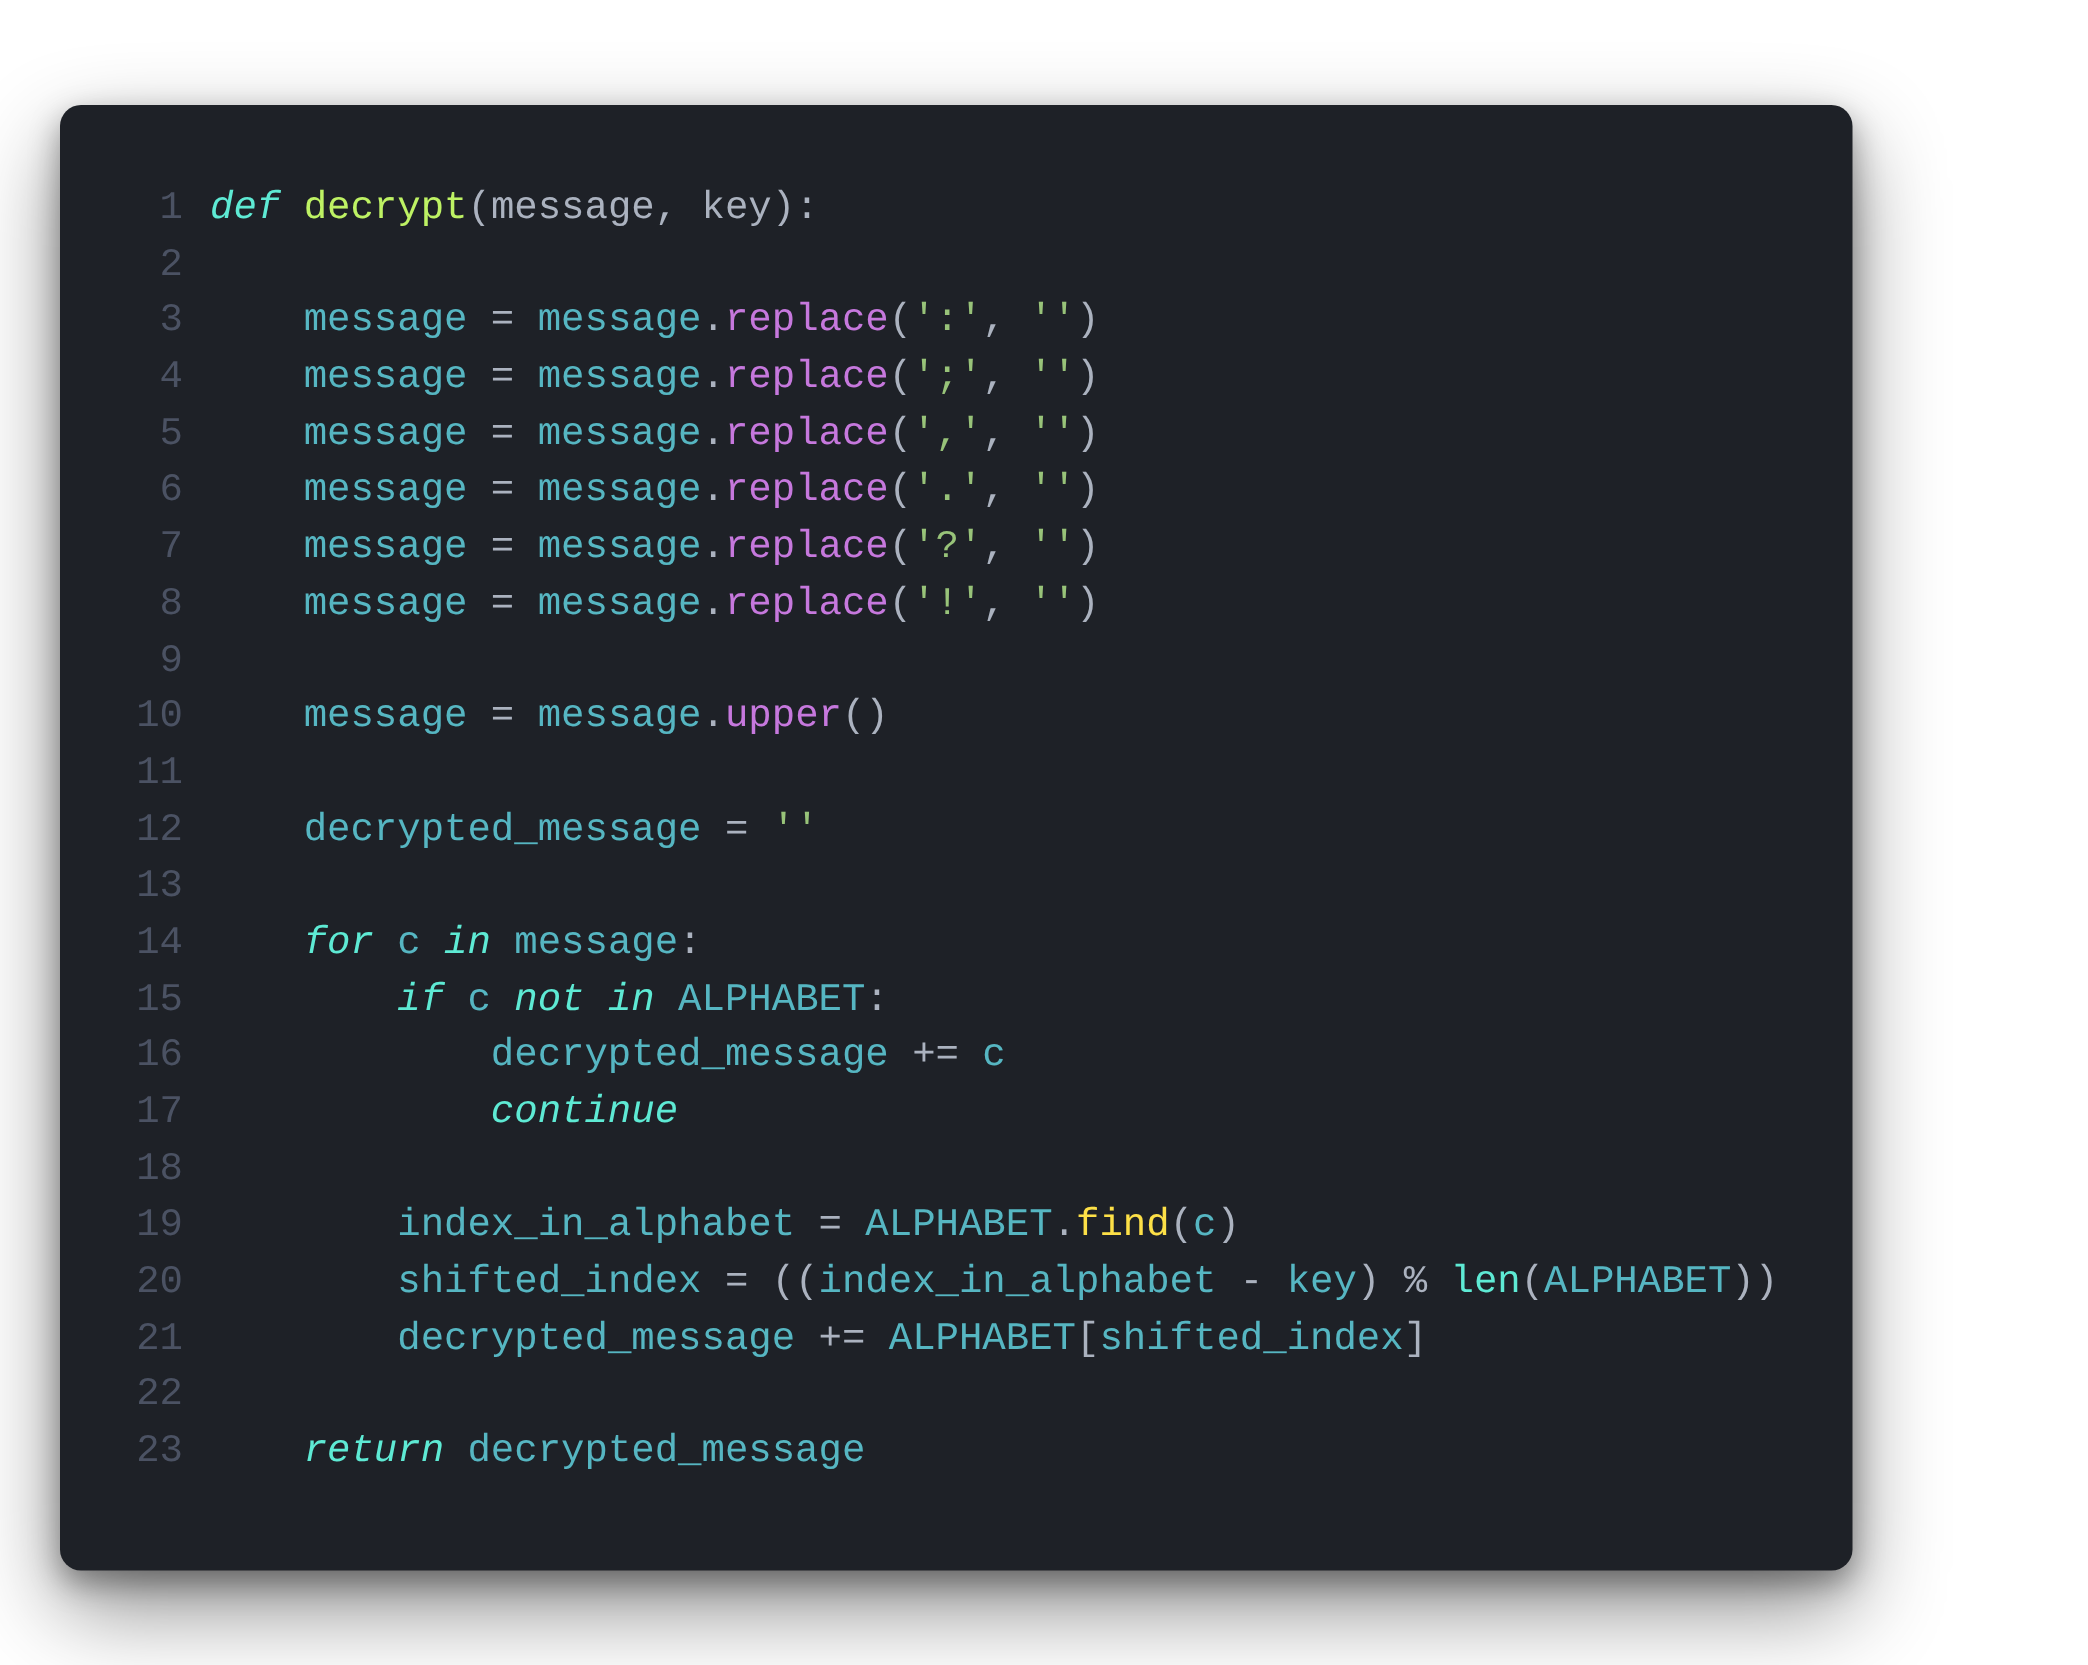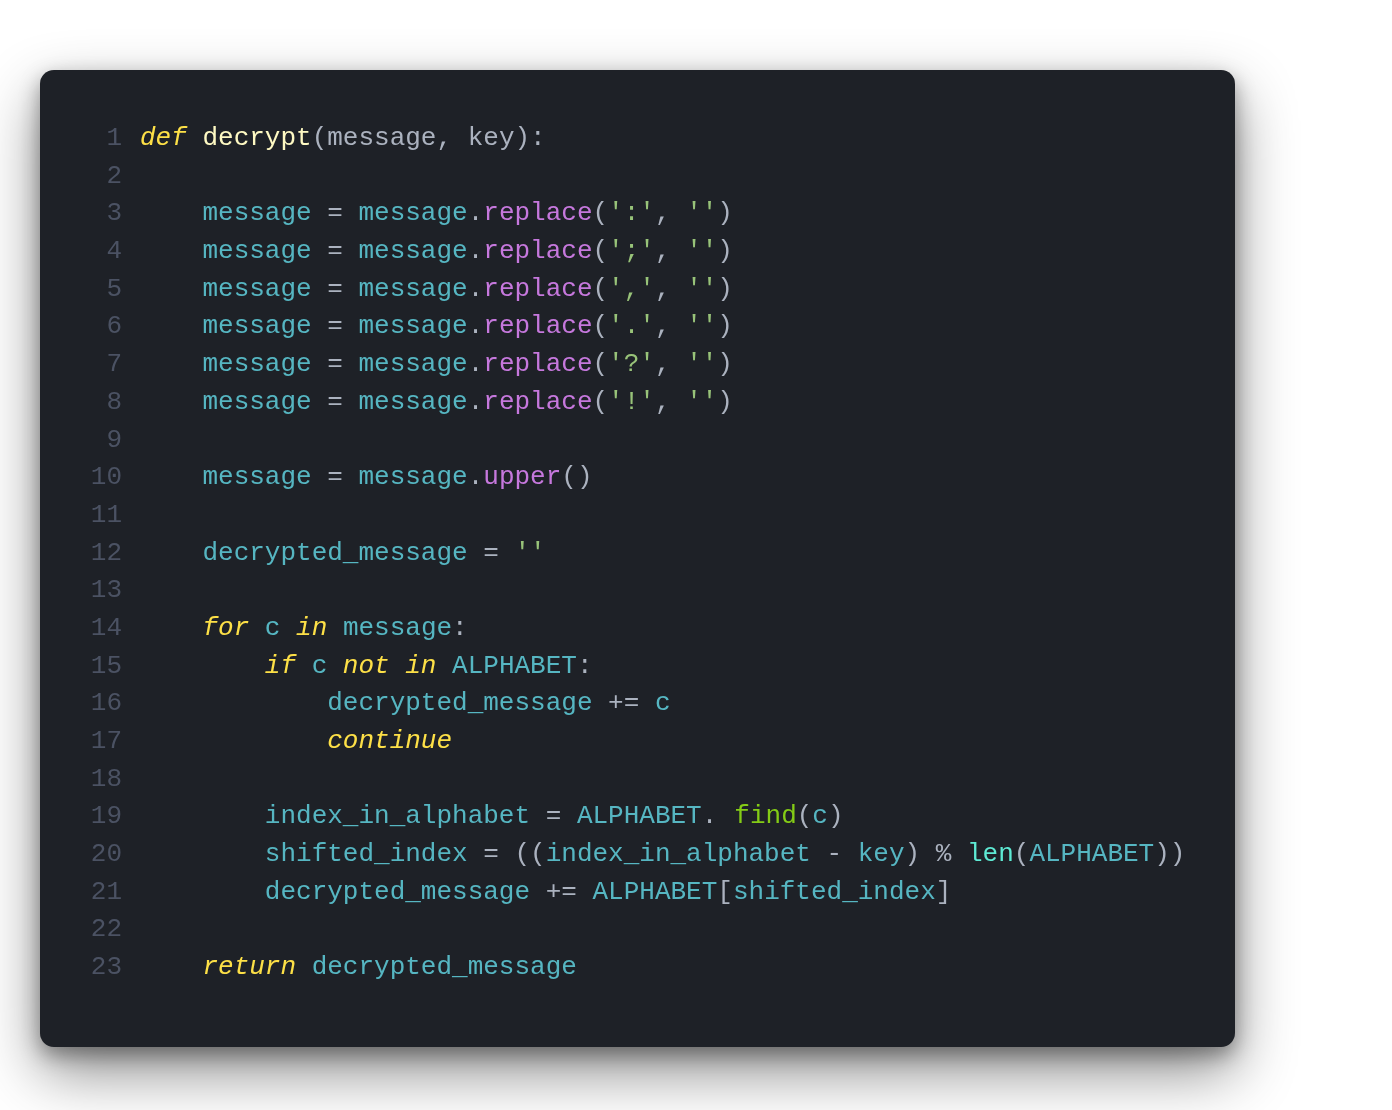--- a/index.html
+++ b/index.html
@@ -35,30 +35,30 @@
     color: #4b5263;
     width: 52px;
     text-align: right;
     margin-right: 18px;
     user-select: none;
     flex-shrink: 0;
   }
   .line-content {
     flex: 1;
   }
-  .tok-keyword { color: #fde047; font-style: italic; }
-  .tok-func { color: #fef9c3; }
+  .tok-keyword { color: #5eead4; font-style: italic; }
+  .tok-func { color: #bef264; }
   .tok-method { color: #c678dd; }
   .tok-param { color: #abb2bf; }
   .tok-ident { color: #56b6c2; }
   .tok-string { color: #98c379; }
   .tok-punct { color: #abb2bf; }
   .tok-op { color: #abb2bf; }
   .tok-default { color: #abb2bf; }
   .tok-builtin { color: #5eead4; }
-  .tok-method2 { color: #84cc16; margin-left: 17px; }
+  .tok-method2 { color: #fde047; }
 </style>
 </head>
 <body>
 
 <div class="editor-window">
   <div class="code-container" id="code-root"><div class="code-line"><span class="line-number">1</span><span class="line-content"><span class="tok-keyword">def </span><span class="tok-func">decrypt</span><span class="tok-punct">(</span><span class="tok-param">message</span><span class="tok-punct">, </span><span class="tok-param">key</span><span class="tok-punct">):</span></span></div><div class="code-line"><span class="line-number">2</span><span class="line-content"><span class="tok-default"></span></span></div><div class="code-line"><span class="line-number">3</span><span class="line-content"><span class="tok-default">    </span><span class="tok-ident">message</span><span class="tok-op"> = </span><span class="tok-ident">message</span><span class="tok-punct">.</span><span class="tok-method">replace</span><span class="tok-punct">(</span><span class="tok-string">':'</span><span class="tok-punct">, </span><span class="tok-string">''</span><span class="tok-punct">)</span></span></div><div class="code-line"><span class="line-number">4</span><span class="line-content"><span class="tok-default">    </span><span class="tok-ident">message</span><span class="tok-op"> = </span><span class="tok-ident">message</span><span class="tok-punct">.</span><span class="tok-method">replace</span><span class="tok-punct">(</span><span class="tok-string">';'</span><span class="tok-punct">, </span><span class="tok-string">''</span><span class="tok-punct">)</span></span></div><div class="code-line"><span class="line-number">5</span><span class="line-content"><span class="tok-default">    </span><span class="tok-ident">message</span><span class="tok-op"> = </span><span class="tok-ident">message</span><span class="tok-punct">.</span><span class="tok-method">replace</span><span class="tok-punct">(</span><span class="tok-string">','</span><span class="tok-punct">, </span><span class="tok-string">''</span><span class="tok-punct">)</span></span></div><div class="code-line"><span class="line-number">6</span><span class="line-content"><span class="tok-default">    </span><span class="tok-ident">message</span><span class="tok-op"> = </span><span class="tok-ident">message</span><span class="tok-punct">.</span><span class="tok-method">replace</span><span class="tok-punct">(</span><span class="tok-string">'.'</span><span class="tok-punct">, </span><span class="tok-string">''</span><span class="tok-punct">)</span></span></div><div class="code-line"><span class="line-number">7</span><span class="line-content"><span class="tok-default">    </span><span class="tok-ident">message</span><span class="tok-op"> = </span><span class="tok-ident">message</span><span class="tok-punct">.</span><span class="tok-method">replace</span><span class="tok-punct">(</span><span class="tok-string">'?'</span><span class="tok-punct">, </span><span class="tok-string">''</span><span class="tok-punct">)</span></span></div><div class="code-line"><span class="line-number">8</span><span class="line-content"><span class="tok-default">    </span><span class="tok-ident">message</span><span class="tok-op"> = </span><span class="tok-ident">message</span><span class="tok-punct">.</span><span class="tok-method">replace</span><span class="tok-punct">(</span><span class="tok-string">'!'</span><span class="tok-punct">, </span><span class="tok-string">''</span><span class="tok-punct">)</span></span></div><div class="code-line"><span class="line-number">9</span><span class="line-content"><span class="tok-default"></span></span></div><div class="code-line"><span class="line-number">10</span><span class="line-content"><span class="tok-default">    </span><span class="tok-ident">message</span><span class="tok-op"> = </span><span class="tok-ident">message</span><span class="tok-punct">.</span><span class="tok-method">upper</span><span class="tok-punct">()</span></span></div><div class="code-line"><span class="line-number">11</span><span class="line-content"><span class="tok-default"></span></span></div><div class="code-line"><span class="line-number">12</span><span class="line-content"><span class="tok-default">    </span><span class="tok-ident">decrypted_message</span><span class="tok-op"> = </span><span class="tok-string">''</span></span></div><div class="code-line"><span class="line-number">13</span><span class="line-content"><span class="tok-default"></span></span></div><div class="code-line"><span class="line-number">14</span><span class="line-content"><span class="tok-default">    </span><span class="tok-keyword">for </span><span class="tok-ident">c</span><span class="tok-keyword"> in </span><span class="tok-ident">message</span><span class="tok-punct">:</span></span></div><div class="code-line"><span class="line-number">15</span><span class="line-content"><span class="tok-default">        </span><span class="tok-keyword">if </span><span class="tok-ident">c</span><span class="tok-keyword"> not in </span><span class="tok-ident">ALPHABET</span><span class="tok-punct">:</span></span></div><div class="code-line"><span class="line-number">16</span><span class="line-content"><span class="tok-default">            </span><span class="tok-ident">decrypted_message</span><span class="tok-op"> += </span><span class="tok-ident">c</span></span></div><div class="code-line"><span class="line-number">17</span><span class="line-content"><span class="tok-default">            </span><span class="tok-keyword">continue</span></span></div><div class="code-line"><span class="line-number">18</span><span class="line-content"><span class="tok-default"></span></span></div><div class="code-line"><span class="line-number">19</span><span class="line-content"><span class="tok-default">        </span><span class="tok-ident">index_in_alphabet</span><span class="tok-op"> = </span><span class="tok-ident">ALPHABET</span><span class="tok-punct">.</span><span class="tok-method2">find</span><span class="tok-punct">(</span><span class="tok-ident">c</span><span class="tok-punct">)</span></span></div><div class="code-line"><span class="line-number">20</span><span class="line-content"><span class="tok-default">        </span><span class="tok-ident">shifted_index</span><span class="tok-punct"> = ((</span><span class="tok-ident">index_in_alphabet</span><span class="tok-op"> - </span><span class="tok-ident">key</span><span class="tok-op">) % </span><span class="tok-builtin">len</span><span class="tok-punct">(</span><span class="tok-ident">ALPHABET</span><span class="tok-punct">))</span></span></div><div class="code-line"><span class="line-number">21</span><span class="line-content"><span class="tok-default">        </span><span class="tok-ident">decrypted_message</span><span class="tok-op"> += </span><span class="tok-ident">ALPHABET</span><span class="tok-punct">[</span><span class="tok-ident">shifted_index</span><span class="tok-punct">]</span></span></div><div class="code-line"><span class="line-number">22</span><span class="line-content"><span class="tok-default"></span></span></div><div class="code-line"><span class="line-number">23</span><span class="line-content"><span class="tok-default">    </span><span class="tok-keyword">return </span><span class="tok-ident">decrypted_message</span></span></div></div>
 </div>
 
 </body></html>

